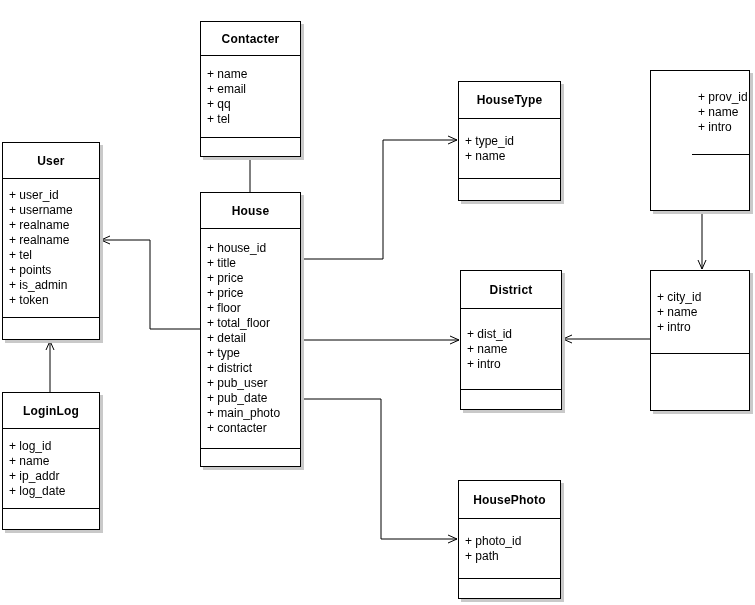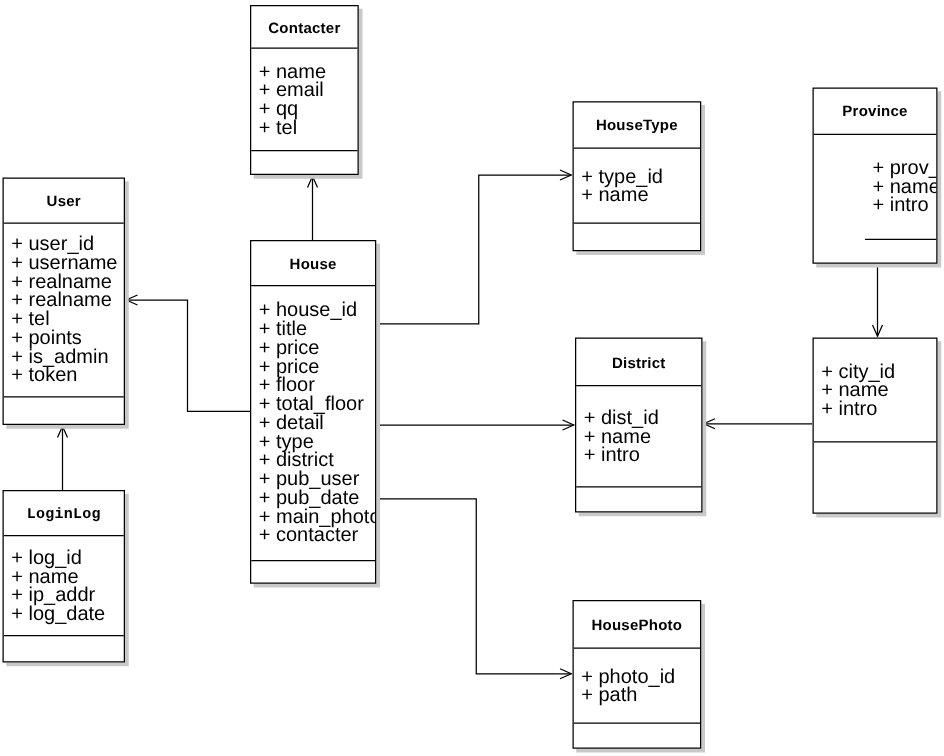--- a/index.html
+++ b/index.html
@@ -44,21 +44,21 @@
     letter-spacing: 0.2px;
   }
   .uml-attrs {
     flex-shrink: 0;
     box-sizing: border-box;
     border-bottom: 1px solid #000000;
     display: flex;
     flex-direction: column;
     justify-content: center;
     padding-left: 6px;
-    font-size: 16px;
+    font-size: 12px;
     line-height: 15px;
     white-space: nowrap;
     overflow: hidden;
   }
   .uml-bottom { flex: 1; }
 </style>
 </head>
 <body>
 
 <div id="stage">
@@ -89,21 +89,21 @@
       </g>
       <g>
         <polyline points="702,211 702,269"></polyline>
         <polyline points="698,260 702,269 706,260"></polyline>
       </g>
       <g>
         <polyline points="301,399 381,399 381,539 457,539"></polyline>
         <polyline points="448,535 457,539 448,543"></polyline>
       </g>
     </svg>
-<div class="uml-class" style="left: 200px; top: 4px; width: 87px; height: 136px; justify-content: space-between;">
+<div class="uml-class" style="left: 200px; top: 21px; width: 101px; height: 136px; justify-content: space-between;">
       <div class="uml-title" style="height: 34px;">Contacter</div>
       <div class="uml-attrs" style="height: 82px;">
         <div class="uml-attr">+ name</div>
         <div class="uml-attr">+ email</div>
         <div class="uml-attr">+ qq</div>
         <div class="uml-attr">+ tel</div>
       </div>
       <div class="uml-bottom"></div>
     </div>
     <div class="uml-class" style="left: 2px; top: 142px; width: 98px; height: 198px;">
@@ -141,21 +141,20 @@
     </div>
     <div class="uml-class" style="left: 458px; top: 81px; width: 103px; height: 120px;">
       <div class="uml-title" style="height: 37px;">HouseType</div>
       <div class="uml-attrs" style="height: 60px;">
         <div class="uml-attr">+ type_id</div>
         <div class="uml-attr">+ name</div>
       </div>
       <div class="uml-bottom"></div>
     </div>
     <div class="uml-class" style="left: 650px; top: 70px; width: 100px; height: 141px;">
-      <div class="uml-title" style="height: 37px;">Province</div>
       <div class="uml-attrs" style="height: 84px; margin-left: 41px;">
         <div class="uml-attr">+ prov_id</div>
         <div class="uml-attr">+ name</div>
         <div class="uml-attr">+ intro</div>
       </div>
       <div class="uml-bottom"></div>
     </div>
     <div class="uml-class" style="left: 460px; top: 270px; width: 102px; height: 140px;">
       <div class="uml-title" style="height: 38px;">District</div>
       <div class="uml-attrs" style="height: 81px;">
@@ -167,21 +166,21 @@
     </div>
     <div class="uml-class" style="left: 650px; top: 270px; width: 100px; height: 141px;">
       <div class="uml-attrs" style="height: 83px;">
         <div class="uml-attr">+ city_id</div>
         <div class="uml-attr">+ name</div>
         <div class="uml-attr">+ intro</div>
       </div>
       <div class="uml-bottom"></div>
     </div>
     <div class="uml-class" style="left: 2px; top: 392px; width: 98px; height: 138px;">
-      <div class="uml-title" style="height: 36px; font-family: Liberation Mono, monospace;">LoginLog</div>
+      <div class="uml-title" style="height: 36px;">LoginLog</div>
       <div class="uml-attrs" style="height: 80px;">
         <div class="uml-attr">+ log_id</div>
         <div class="uml-attr">+ name</div>
         <div class="uml-attr">+ ip_addr</div>
         <div class="uml-attr">+ log_date</div>
       </div>
       <div class="uml-bottom"></div>
     </div>
     <div class="uml-class" style="left: 458px; top: 480px; width: 103px; height: 119px;">
       <div class="uml-title" style="height: 38px;">HousePhoto</div>

